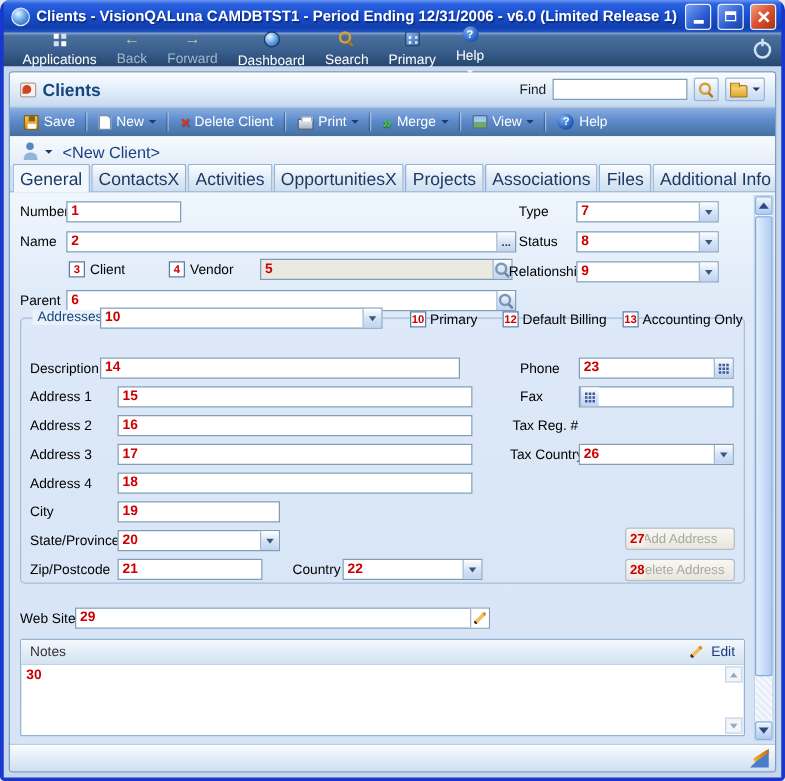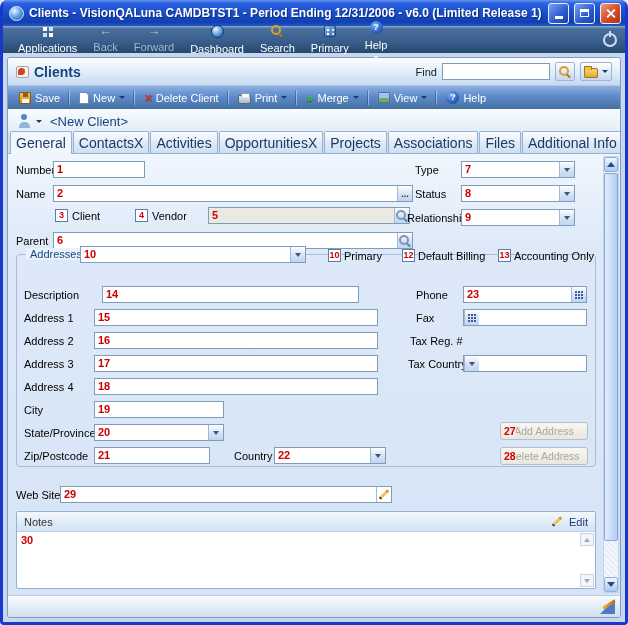--- a/index.html
+++ b/index.html
@@ -326,21 +326,21 @@
             </span>
         </span>
         <span class="checkbox" style="left:320px;top:95px">10</span>
         <span class="flabel" style="left:336px;top:96px">Primary</span>
         <span class="checkbox" style="left:394px;top:95px">12</span>
         <span class="flabel" style="left:410px;top:96px">Default Billing</span>
         <span class="checkbox" style="left:490px;top:95px">13</span>
         <span class="flabel" style="left:506px;top:96px">Accounting Only</span>
 
         <span class="flabel" style="left:16px;top:135px">Description</span>
-        <span class="tbox ann" style="left:94px;top:132px;width:257px">14</span>
+        <span class="tbox ann" style="left:72px;top:132px;width:288px">14</span>
         <span class="flabel" style="left:408px;top:135px">Phone</span>
         <span class="wrapbox" style="left:455px;top:132px;width:124px">
           <span class="val ann">23</span>
           <span class="sq-btn">
               <span class="keypad-icon">
                 <i></i>
               </span>
             </span>
         </span>
 
@@ -356,20 +356,21 @@
         </span>
 
         <span class="flabel" style="left:16px;top:181px">Address 2</span>
         <span class="tbox ann" style="left:86px;top:178px;width:284px">16</span>
         <span class="flabel" style="left:402px;top:181px">Tax Reg. #</span>
 
         <span class="flabel" style="left:16px;top:204px">Address 3</span>
         <span class="tbox ann" style="left:86px;top:201px;width:284px">17</span>
         <span class="flabel" style="left:400px;top:204px">Tax Country</span>
         <span class="wrapbox" style="left:455px;top:201px;width:124px">
+          <span class="val ann">26</span>
           <span class="combo-btn">
               <i class="carr"></i>
             </span>
         </span>
 
         <span class="flabel" style="left:16px;top:227px">Address 4</span>
         <span class="tbox ann" style="left:86px;top:224px;width:284px">18</span>
 
         <span class="flabel" style="left:16px;top:250px">City</span>
         <span class="tbox ann" style="left:86px;top:247px;width:130px">19</span>

